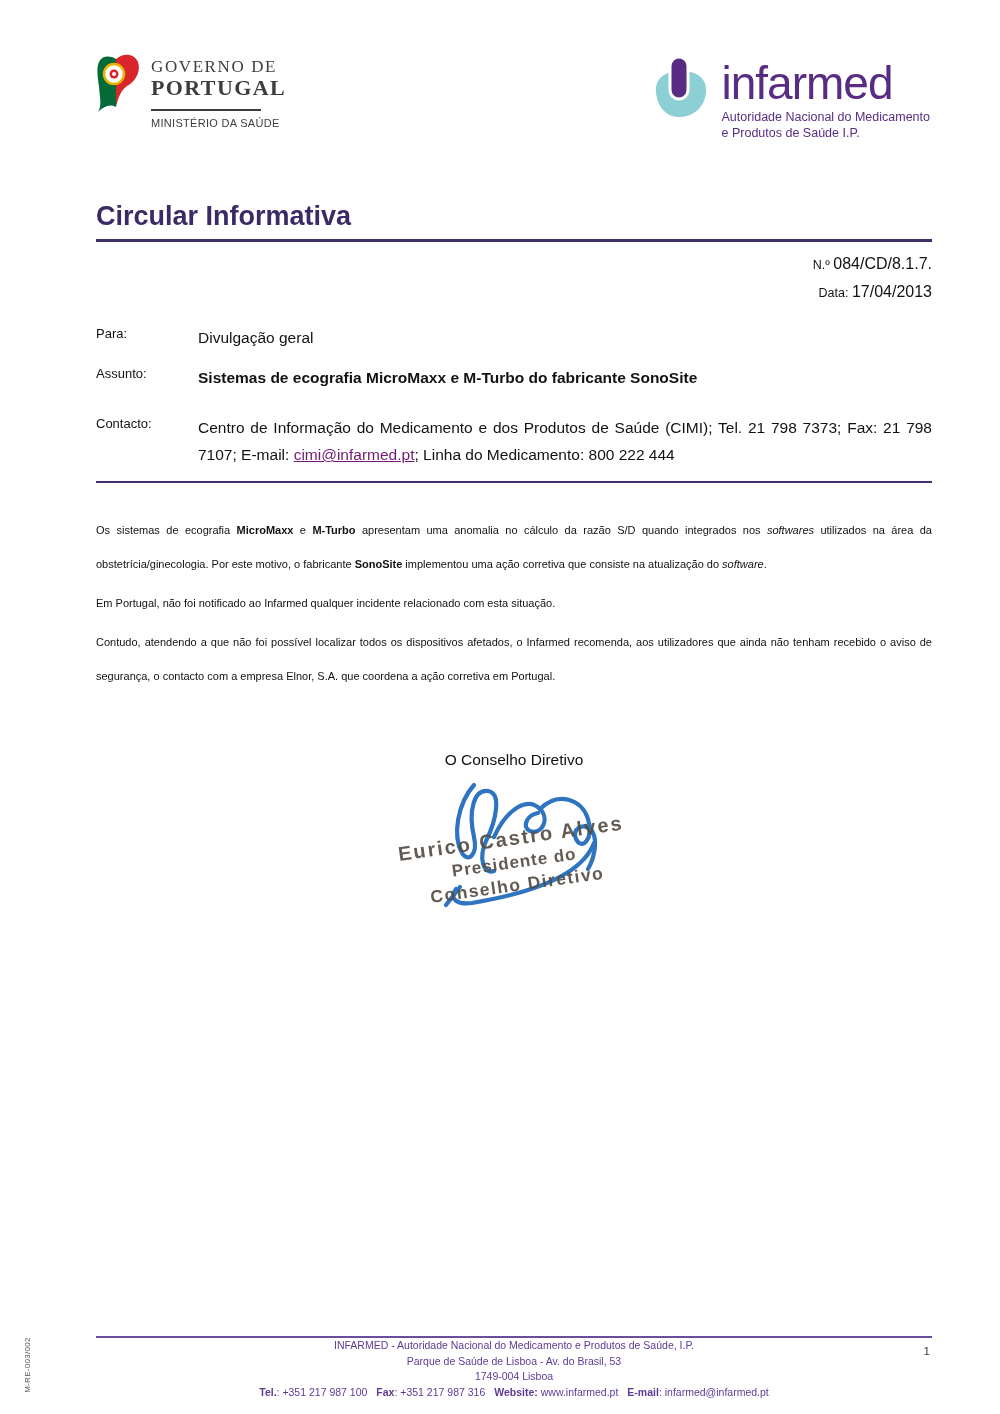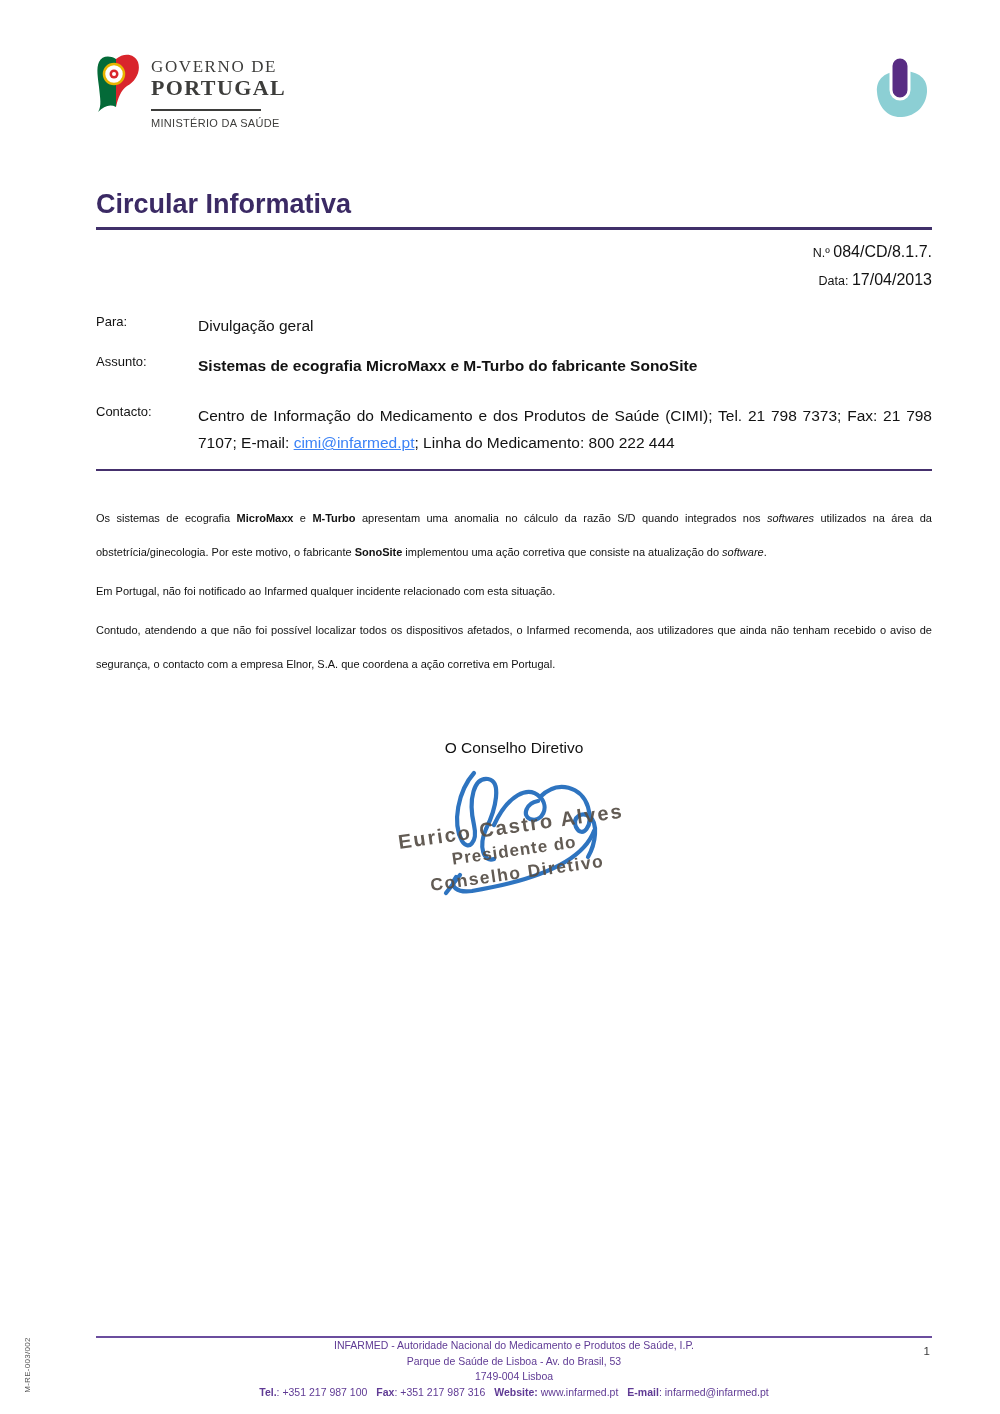--- a/index.html
+++ b/index.html
@@ -50,21 +50,21 @@
   .ref-line { margin-bottom: 10px; }
   .ref-label { font-size: 12.5px; }
   .ref-value { font-size: 16px; }
   
   .field-row { display: flex; margin-top: 23px; }
   .field-row.first { margin-top: 13px; }
   .field-label { flex: none; width: 102px; font-size: 13px; padding-top: 2px; }
   .field-value { font-size: 15.5px; line-height: 27px; }
   .field-value.bold { font-weight: bold; }
   .field-value.justify { text-align: justify; }
-  .email-link { color: #3b82f6; text-decoration: underline; }
+  .email-link { color: #701a75; text-decoration: underline; }
   .meta-divider { border-top: 2px solid #45306d; margin-top: 13px; }
   
   .bodytext { margin-top: 30px; }
   .bodytext p {
     font-size: 11px; line-height: 34px; text-align: justify;
     margin: 0 0 5px 0; color: #121212;
   }
   .bodytext .it { font-style: italic; }
   .bodytext .bd { font-weight: bold; }
   
@@ -118,20 +118,27 @@
       </div>
     </div>
 
     <div class="infarmed-logo">
       <span>
         <svg width="56" height="64" viewBox="0 0 56 64">
           <path d="M28 15 C11 15 2 23 3 36 C4 51 14 62 28 61 C42 60 52 50 53 36 C54 23 45 15 28 15 Z" fill="#8ccfd4"></path>
           <rect x="17" y="1" width="18" height="42" rx="9" fill="#582c83" stroke="#ffffff" stroke-width="3"></rect>
         </svg>
       </span>
+      <div class="infarmed-text">
+        <div class="infarmed-wordmark">infarmed</div>
+        <div class="infarmed-subtitle">
+          <div>Autoridade Nacional do Medicamento</div>
+          <div>e Produtos de Saúde I.P.</div>
+        </div>
+      </div>
     </div>
   </div>
 
   <div class="content">
     <div class="doc-title">Circular Informativa</div>
 
     <div class="refs">
       <div class="ref-line">
         <span class="ref-label">N.º </span><span class="ref-value">084/CD/8.1.7.</span>
       </div>

